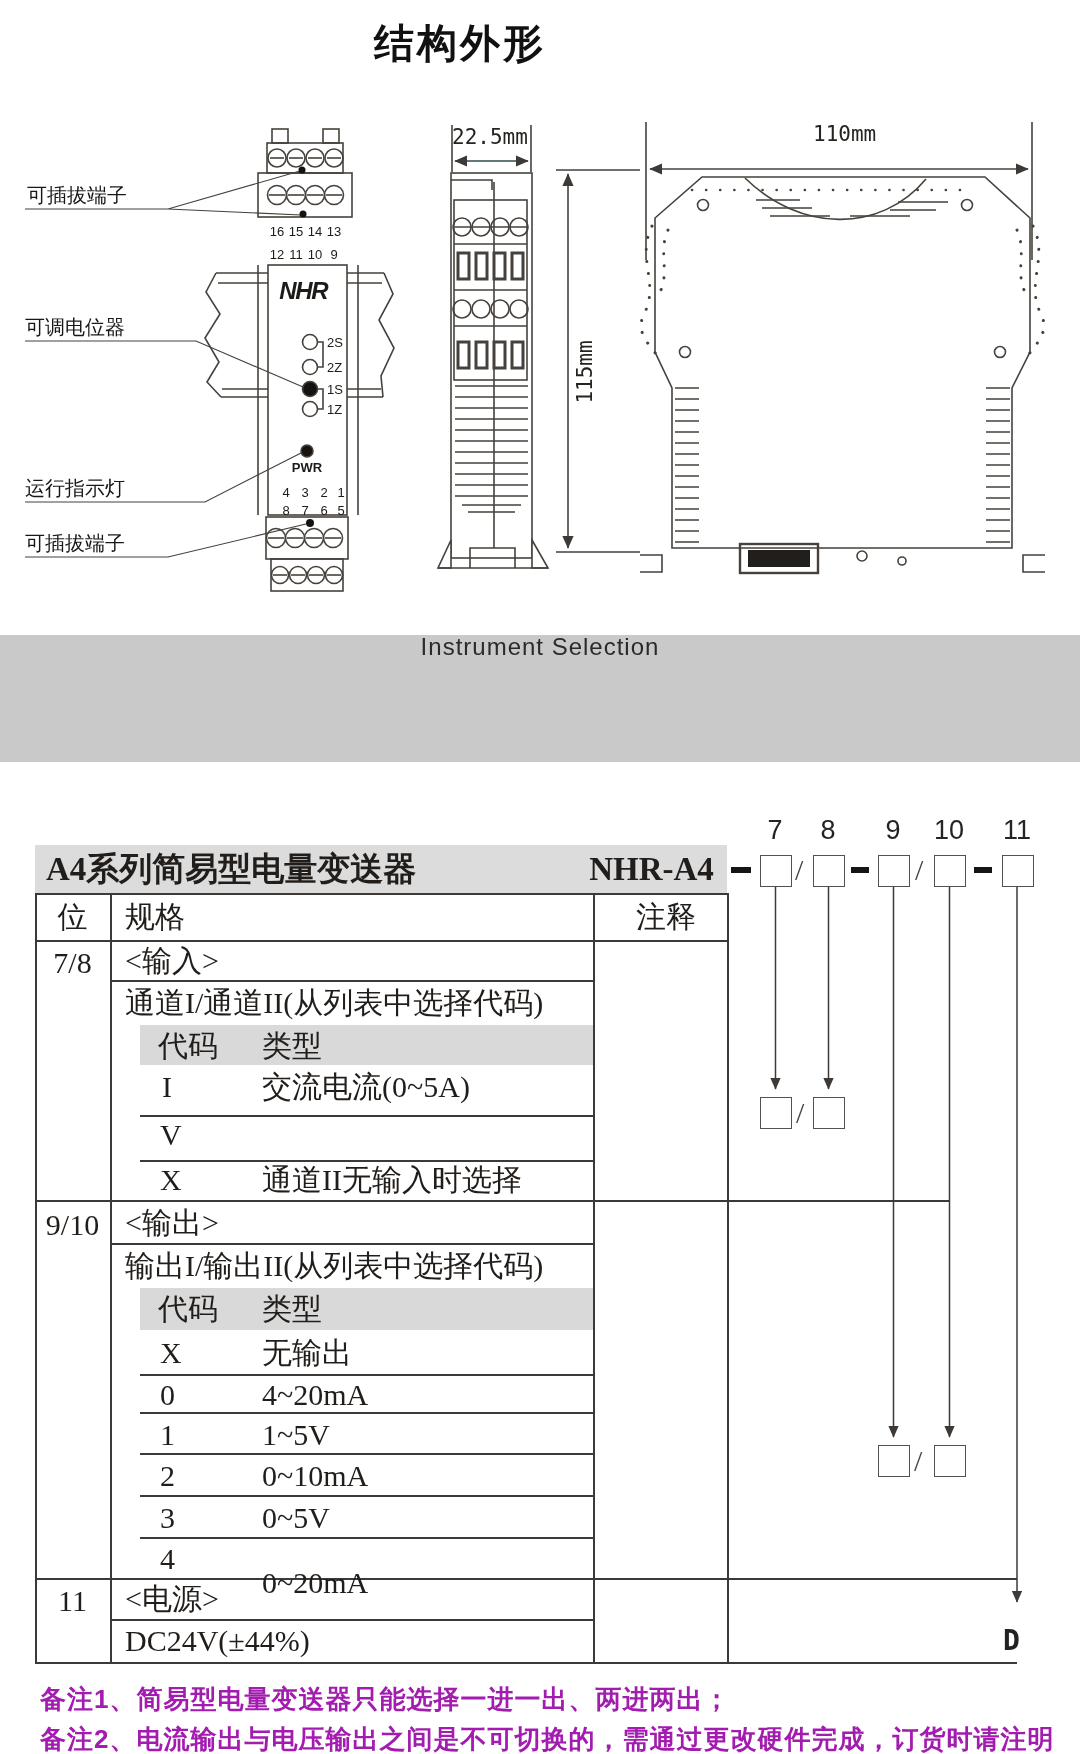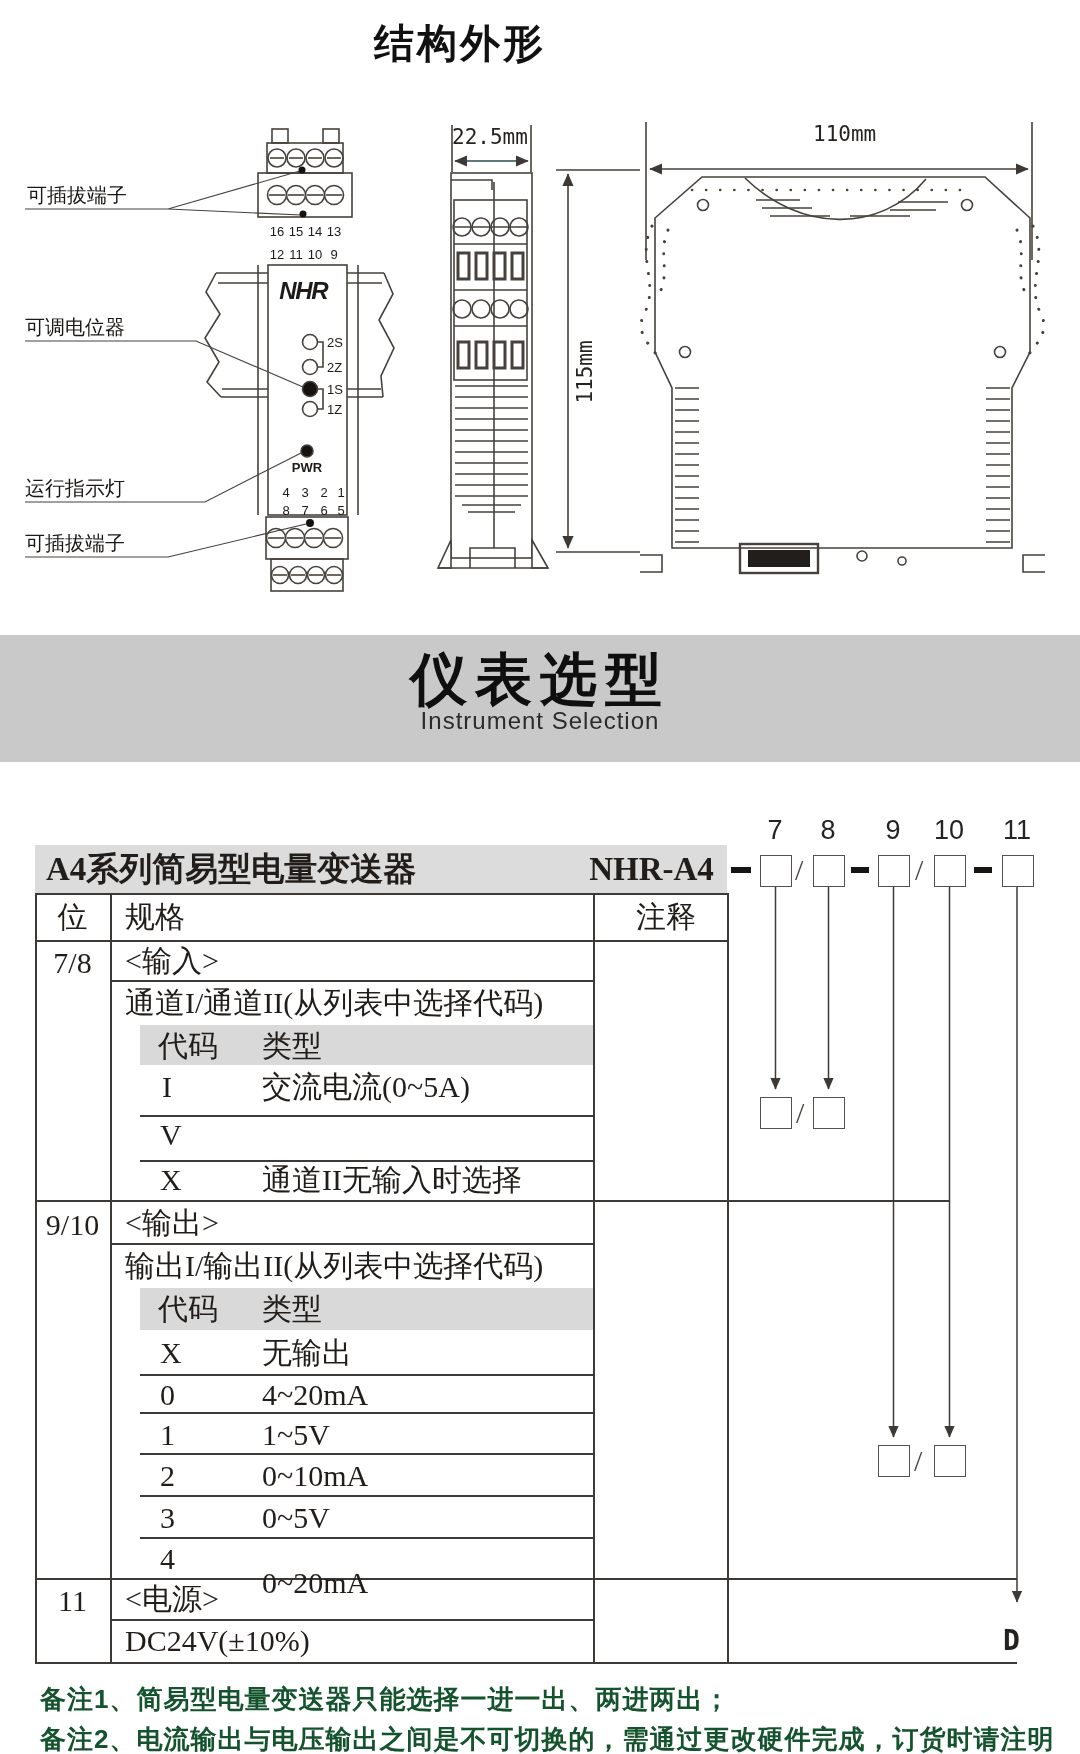--- a/index.html
+++ b/index.html
@@ -17,21 +17,21 @@
      font-size:40px;font-weight:bold;letter-spacing:3px;color:#111;}
   .banner{position:absolute;left:0;top:635px;width:1080px;height:127px;background:#c9c9c9;}
   .banner h2{margin:14px 0 0 0;text-align:center;font-size:57px;letter-spacing:8px;
      font-weight:bold;color:#0f0f0f;line-height:60px;}
   .banner .sub{text-align:center;font-size:24px;color:#2b2b2b;margin-top:-2px;letter-spacing:1px;}
   .codebox{position:absolute;width:30px;height:30px;border:1.8px solid #55504b;background:#fff;}
   .posnum{position:absolute;width:44px;text-align:center;font-size:27px;color:#242424;
      font-family:"Liberation Sans",sans-serif;}
   .dash{position:absolute;height:6px;background:#171513;}
   .slash{position:absolute;font-size:30px;color:#4a4540;font-family:"Liberation Serif",serif;}
-  .note{position:absolute;left:40px;font-size:26px;font-weight:bold;color:#14532d;
+  .note{position:absolute;left:40px;font-size:26px;font-weight:bold;color:#a21caf;
      letter-spacing:1px;white-space:nowrap;text-align:right;}
   .dcode{position:absolute;font-size:28px;font-weight:bold;color:#242220;
      font-family:"DejaVu Sans Mono",monospace;}
   svg text{font-family:"Liberation Sans",sans-serif;fill:#1d1a17;}
   svg .dim{font-family:"DejaVu Sans Mono",monospace;font-size:21px;fill:#262421;}
   svg .lbl{font-size:20px;fill:#191715;}
   svg .sm{font-size:13px;}
 </style>
 </head>
 <body>
@@ -226,21 +226,20 @@
       <text x="324" y="497">2</text>
       <text x="341" y="497">1</text>
       <text x="286" y="515" fill="#d42a20">8</text>
       <text x="305" y="515" fill="#d42a20">7</text>
       <text x="324" y="515">6</text>
       <text x="341" y="515">5</text>
     </g>
   </svg>
 
   <div class="banner">
-    <h2>仪表选型</h2>
     <div class="sub">Instrument Selection</div>
   </div>
 
   <div class="strip" style="left:35px;top:845px;width:692px;height:48px;background:#dcdcdc;"></div>
   <div class="t tb" style="left:46px;top:850px;font-size:33px;">A4系列简易型电量变送器</div>
   <div class="t tb" style="left:580px;top:850px;width:143px;text-align:center;font-size:33px;">NHR-A4</div>
 
   <div class="posnum" style="left:753px;top:815px;">7</div>
   <div class="posnum" style="left:806px;top:815px;">8</div>
   <div class="posnum" style="left:871px;top:815px;">9</div>
@@ -332,19 +331,19 @@
   <div class="t" style="left:262px;top:1416px;">1~5V</div>
   <div class="t" style="left:160px;top:1457px;">2</div>
   <div class="t" style="left:262px;top:1457px;">0~10mA</div>
   <div class="t" style="left:160px;top:1499px;">3</div>
   <div class="t" style="left:262px;top:1499px;">0~5V</div>
   <div class="t" style="left:160px;top:1540px;">4</div>
   <div class="t" style="left:262px;top:1564px;">0~20mA</div>
 
   <div class="t tc" style="left:35px;top:1582px;width:75px;">11</div>
   <div class="t" style="left:125px;top:1580px;">&lt;电源&gt;</div>
-  <div class="t" style="left:125px;top:1622px;">DC24V(±10%)</div>
+  <div class="t" style="left:125px;top:1622px;">DC24V(±44%)</div>
   <div class="dcode" style="left:1003px;top:1624px;">D</div>
 
   <div class="note" style="top:1682px;">备注1、简易型电量变送器只能选择一进一出、两进两出；</div>
   <div class="note" style="top:1722px;">备注2、电流输出与电压输出之间是不可切换的，需通过更改硬件完成，订货时请注明</div>
 
 </div>
 
 </body></html>

